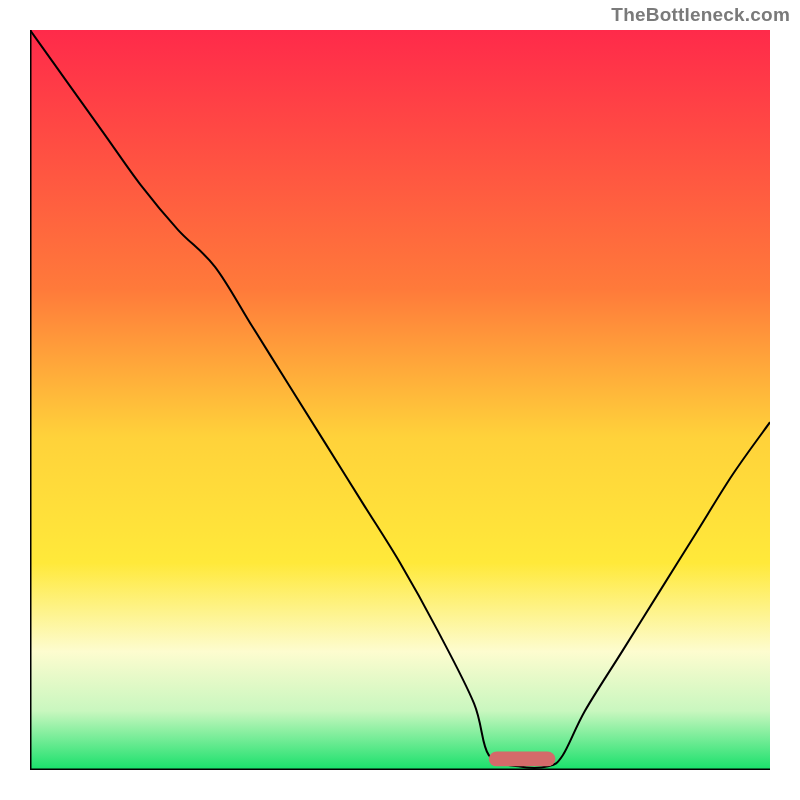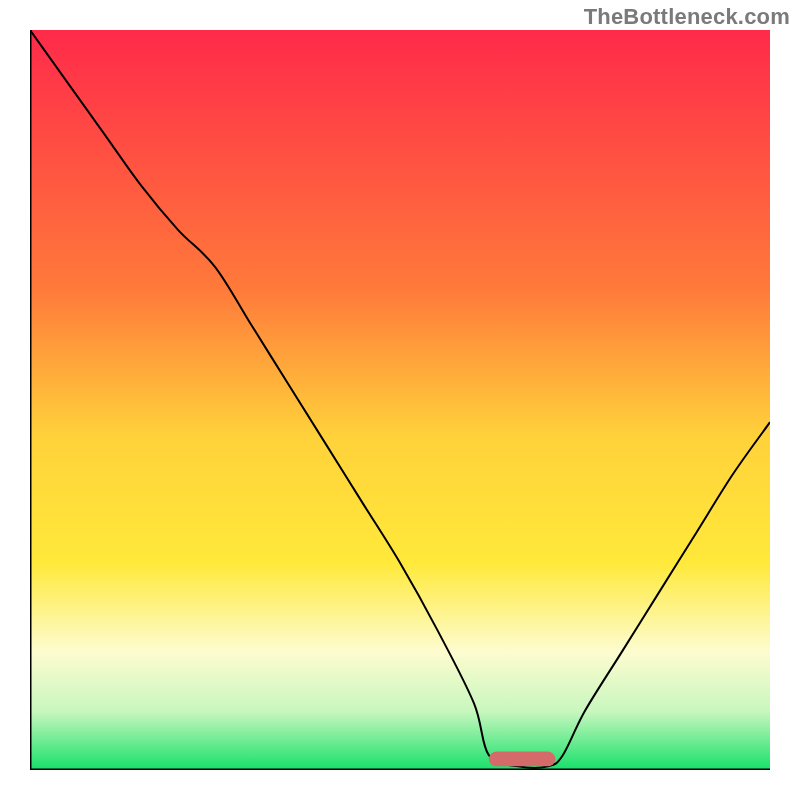--- a/index.html
+++ b/index.html
@@ -13,21 +13,21 @@
   }
   .container {
     position: relative;
     width: 800px;
     height: 800px;
   }
   .watermark {
     position: absolute;
     top: 4px;
     right: 10px;
-    font-size: 22px;
+    font-size: 19px;
     font-weight: 600;
     color: #7a7a7a;
     letter-spacing: 0.2px;
     z-index: 5;
     user-select: none;
   }
   .plot {
     position: absolute;
     
     left: 30px;

